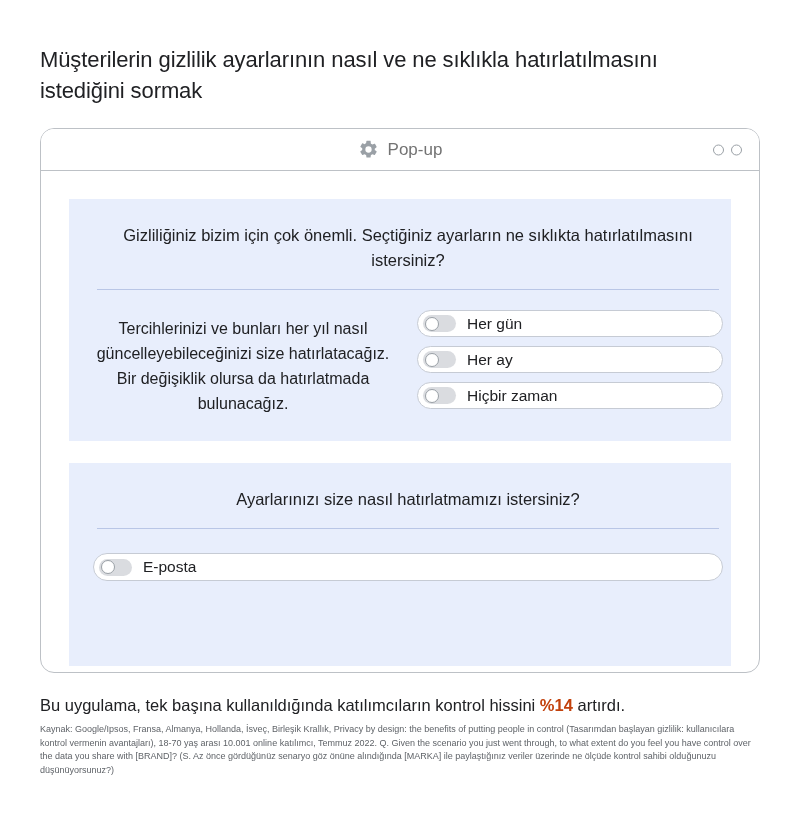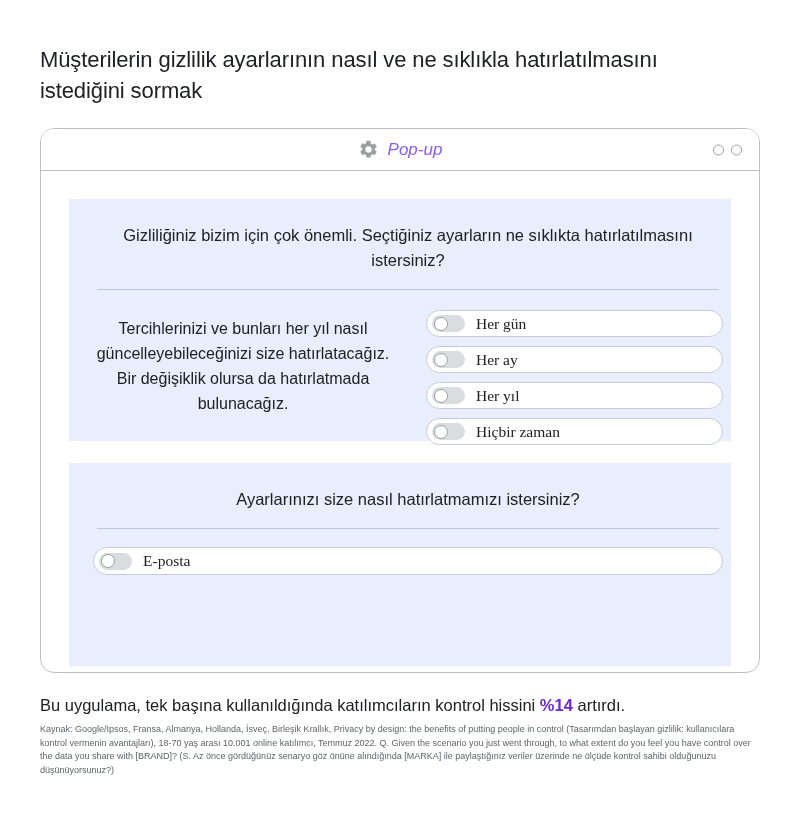--- a/index.html
+++ b/index.html
@@ -55,22 +55,21 @@
     background: #ffffff;
   }
   .window-title-group {
     display: flex;
     align-items: center;
     gap: 9px;
   }
   .gear-icon svg { display: block; }
   .window-title {
     font-size: 17px;
-    color: #8b5cf6;
-    font-style: italic;
+    color: #737373;
   }
   .window-dots {
     position: absolute;
     right: 17px;
     top: 50%;
     transform: translateY(-50%);
     display: flex;
     gap: 7px;
   }
   .dot {
@@ -104,21 +103,21 @@
   }
   .panel-rule {
     border: none;
     border-top: 1px solid #b9c6e6;
     margin: 16px 4px 0 4px;
   }
 
   .first-content {
     display: flex;
     margin-top: 20px;
-    gap: 33px;
+    gap: 24px;
   }
   .blurb {
     flex: 0 0 300px;
     font-size: 16px;
     line-height: 25px;
     color: #202124;
     text-align: center;
     padding-top: 6px;
   }
 
@@ -157,25 +156,24 @@
     height: 14px;
     border-radius: 50%;
     background: #ffffff;
     border: 1px solid #9aa0a6;
     box-sizing: border-box;
   }
   .toggle-label {
     font-size: 15.5px;
     color: #202124;
     white-space: nowrap;
-    font-family: Liberation Serif, serif;
   }
 
   .wide-rows {
-    margin-top: 18px;
+    margin-top: 24px;
     display: flex;
     flex-direction: column;
     gap: 9px;
   }
   .wide-rows .toggle-row { height: 28px; }
 
   .save-button {
     margin-top: 10px;
     height: 28px;
     border-radius: 22px;
@@ -193,21 +191,21 @@
   }
 
   
   .result-line {
     margin-top: 20px;
     font-size: 16.5px;
     color: #202124;
     line-height: 24px;
   }
   .result-line .hl {
-    color: #6d28d9;
+    color: #c2410c;
     font-weight: 700;
     text-align: right;
   }
   .result-line .bold-tail {
     font-weight: 400;
   }
 
   .source {
     margin-top: 6px;
     font-size: 9px;
@@ -259,26 +257,20 @@
             <div class="toggle-row">
               <span class="switch">
                   <span class="knob"></span>
                 </span>
               <span class="toggle-label">Her ay</span>
             </div>
             <div class="toggle-row">
               <span class="switch">
                   <span class="knob"></span>
                 </span>
-              <span class="toggle-label">Her yıl</span>
-            </div>
-            <div class="toggle-row">
-              <span class="switch">
-                  <span class="knob"></span>
-                </span>
               <span class="toggle-label">Hiçbir zaman</span>
             </div>
           </div>
         </div>
       </div>
 
       <div class="panel second">
         <div class="panel-question">Ayarlarınızı size nasıl hatırlatmamızı istersiniz?</div>
         <hr class="panel-rule">
 

